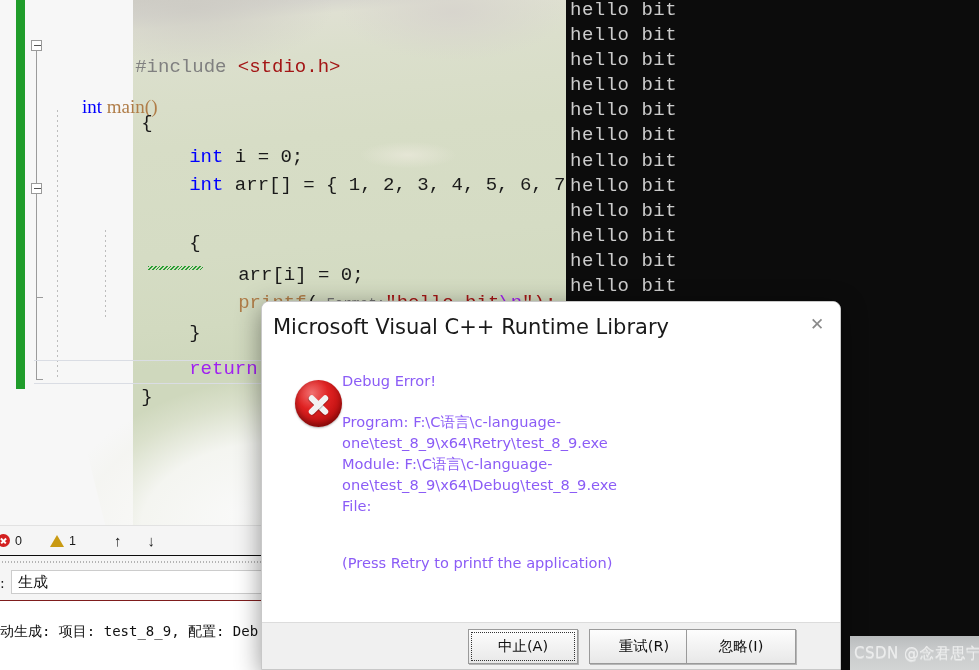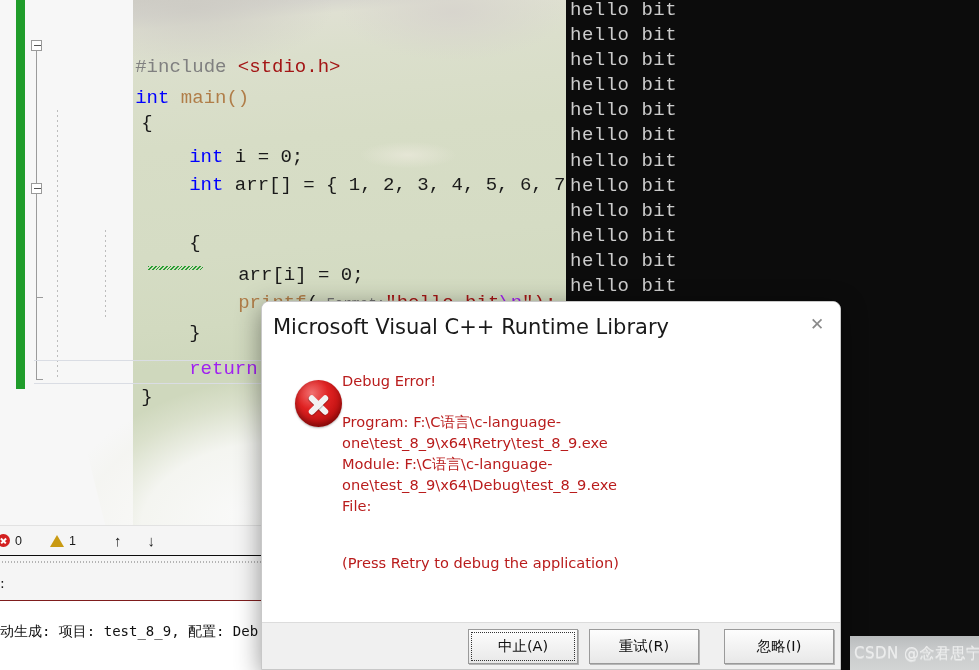--- a/index.html
+++ b/index.html
@@ -213,21 +213,21 @@
   .err-icon:before, .err-icon:after {
     content: ""; position: absolute; left: 11px; top: 21.5px;
     width: 25px; height: 6px; border-radius: 3px;
     background: #f2f2f2; box-shadow: 0 1px 1px rgba(0,0,0,0.28);
   }
   .err-icon:before { transform: rotate(45deg); }
   .err-icon:after  { transform: rotate(-45deg); }
 
   .dlg-text {
     position: absolute; left: 80px; top: 28px; width: 480px;
-    font-size: 14.6px; line-height: 1.0; color: #b91c1c;
+    font-size: 14.6px; line-height: 1.0; color: #8b5cf6;
     font-family: "DejaVu Sans", sans-serif;
   }
   .dlg-text p { margin: 0; }
   .dlg-text .hdr  { margin-bottom: 22px; }
   .dlg-text .pth  { line-height: 21px; }
   .dlg-text .gap  { height: 18px; }
   .dlg-text .msg  { line-height: 21px; width: 430px; }
   .dlg-text .note { line-height: 21px; }
 
   .dlg-footer {
@@ -239,21 +239,21 @@
     background: linear-gradient(#fdfdfd, #e8e8e8);
     border: 1px solid #9a9a9a;
     box-shadow: 1px 1px 0 #b6b6b6;
     font-size: 14.5px; color: #111;
     font-family: "DejaVu Sans", sans-serif;
     display: flex; align-items: center; justify-content: center;
   }
   .dlg-btn.focus { outline: 1px dotted #333; outline-offset: -4px; }
   .btn-abort  { left: 206px; }
   .btn-retry  { left: 327px; }
-  .btn-ignore { left: 462px; }
+  .btn-ignore { left: 424px; }
 
   
   .watermark {
     position: absolute; left: 842px; top: 636px; width: 137px; height: 34px;
     display: flex; align-items: center;
     background: linear-gradient(180deg,#b9bcbd 0%, #c8cacb 40%, #d2d4d4 100%);
     color: #eceded; font-size: 15px; letter-spacing: .5px;
     font-family: "DejaVu Sans", sans-serif;
     text-shadow: 0 1px 0 rgba(255,255,255,.35);
     padding-left: 4px;
@@ -299,21 +299,21 @@
       <div class="outline-tick" style="left:6px; top:379px; width:7px;"></div>
     </div>
 
     <div class="indent-guide" style="left:57px; top:110px; height:268px;"></div>
     <div class="indent-guide" style="left:105px; top:230px; height:90px;"></div>
 
     <div class="code">
       <div class="ln" style="top:34px;">
         <span class="pp-gray">#include</span><span class="plain"> </span><span class="inc-red">&lt;stdio.h&gt;</span>
       </div>
-      <div class="ln" style="top:65px;">
+      <div class="ln" style="top:74px;font-family:Liberation Serif, serif;">
         <span class="kw-blue">int</span><span class="plain"> </span><span class="fn-orange">main()</span>
       </div>
       <div class="ln" style="top:90px; left:50px;">
         <span class="plain">{</span>
       </div>
       <div class="ln" style="top:124px; left:98px;">
         <span class="kw-blue">int</span><span class="plain"> </span><span class="plain">i = 0;</span>
       </div>
       <div class="ln" style="top:152px; left:98px;">
         <span class="kw-blue">int</span><span class="plain"> </span><span class="plain">arr[] = { 1, 2, 3, 4, 5, 6, 7, 8, 9, 10 };</span>
@@ -353,20 +353,23 @@
       <span>1</span>
     </div>
     <span class="arrow-btn" style="margin-left:28px;">↑</span>
     <span class="arrow-btn" style="margin-left:16px;">↓</span>
   </div>
 
   <div class="dotted-row"></div>
 
   <div class="output-head">
     <span class="lbl">:</span>
+    <div class="combo">
+      <span>生成</span>
+    </div>
   </div>
   <div class="output-body">
     <div class="line1">动生成: 项目: test_8_9, 配置: Deb</div>
   </div>
 
   <div class="vs-edge"></div>
 
   <div class="dialog">
     <div class="dlg-title">
       <span class="t">Microsoft Visual C++ Runtime Library</span>
@@ -375,21 +378,21 @@
 
     <div class="dlg-body">
       <div class="err-icon"></div>
       <div class="dlg-text">
         <p class="hdr">Debug Error!</p>
         <p class="pth">Program: F:\C语言\c-language-one\test_8_9\x64\Retry\test_8_9.exe</p>
         <p class="pth">Module: F:\C语言\c-language-one\test_8_9\x64\Debug\test_8_9.exe</p>
         <p class="pth">File:</p>
         <div class="gap"></div>
         <div class="gap"></div>
-        <p class="note">(Press Retry to debug the application)</p>
+        <p class="note">(Press Retry to printf the application)</p>
       </div>
     </div>
 
     <div class="dlg-footer">
       <div class="dlg-btn btn-abort focus">
         <span>中止(A)</span>
       </div>
       <div class="dlg-btn btn-retry">
         <span>重试(R)</span>
       </div>

